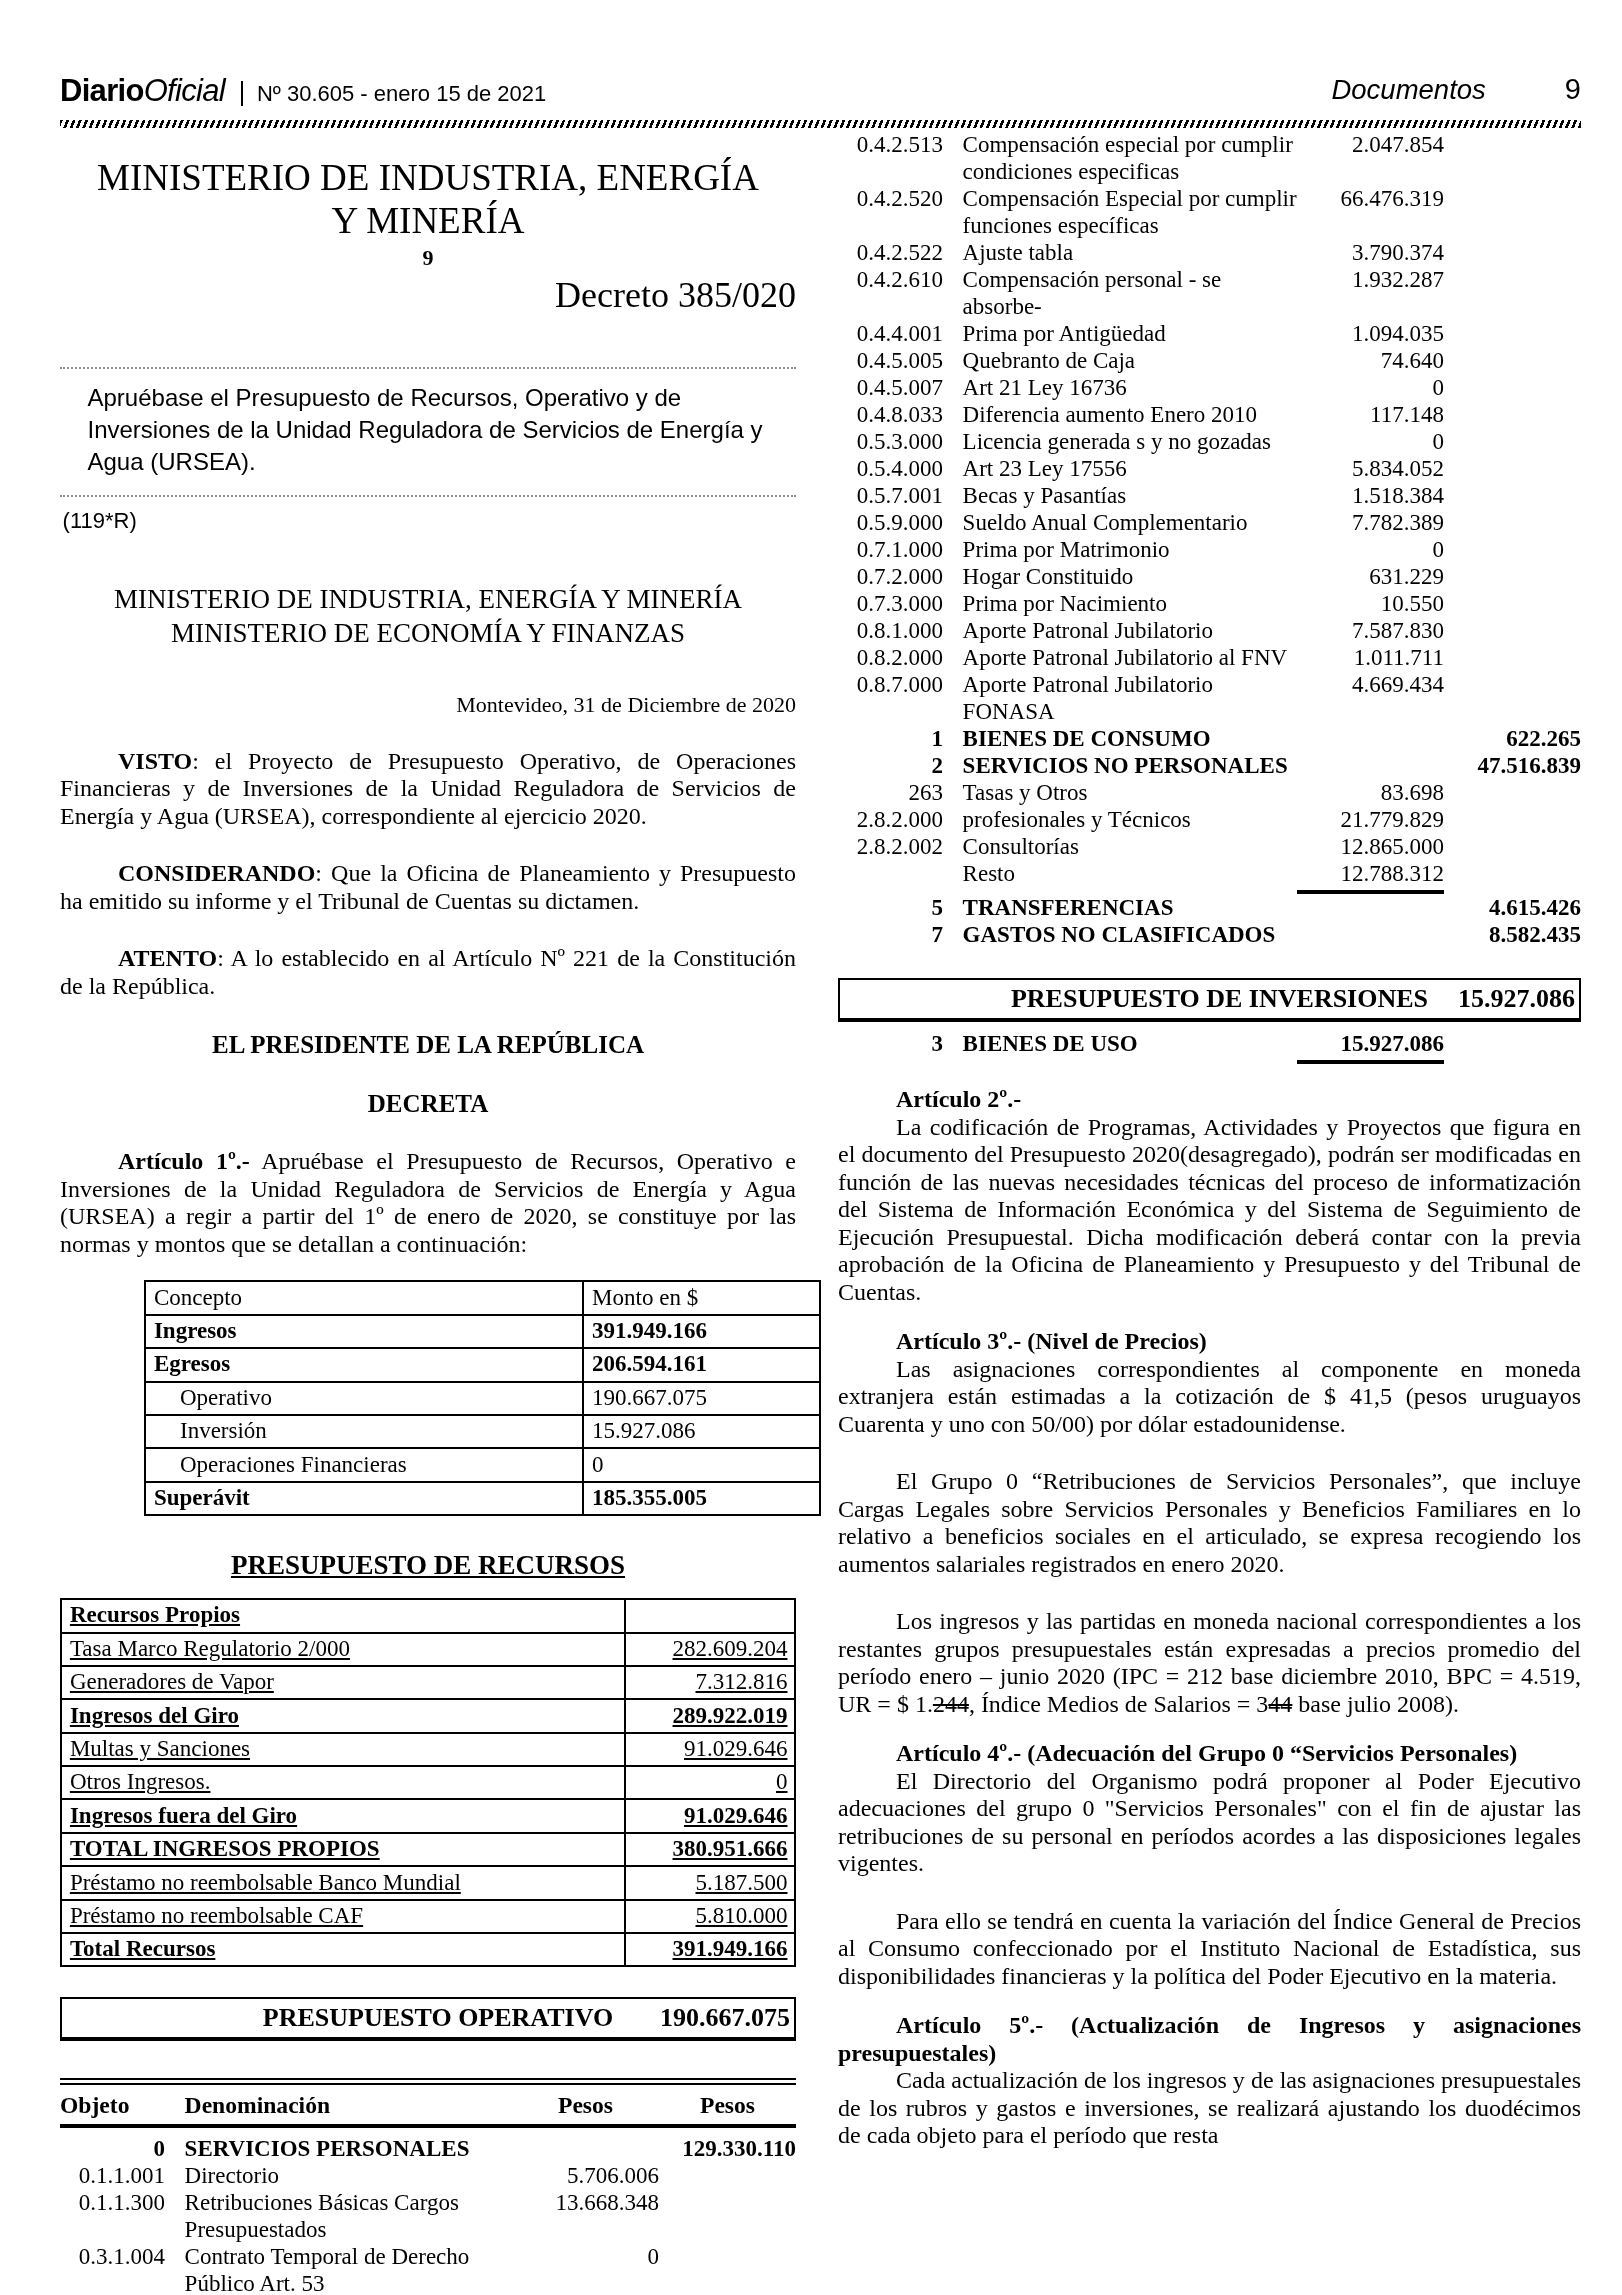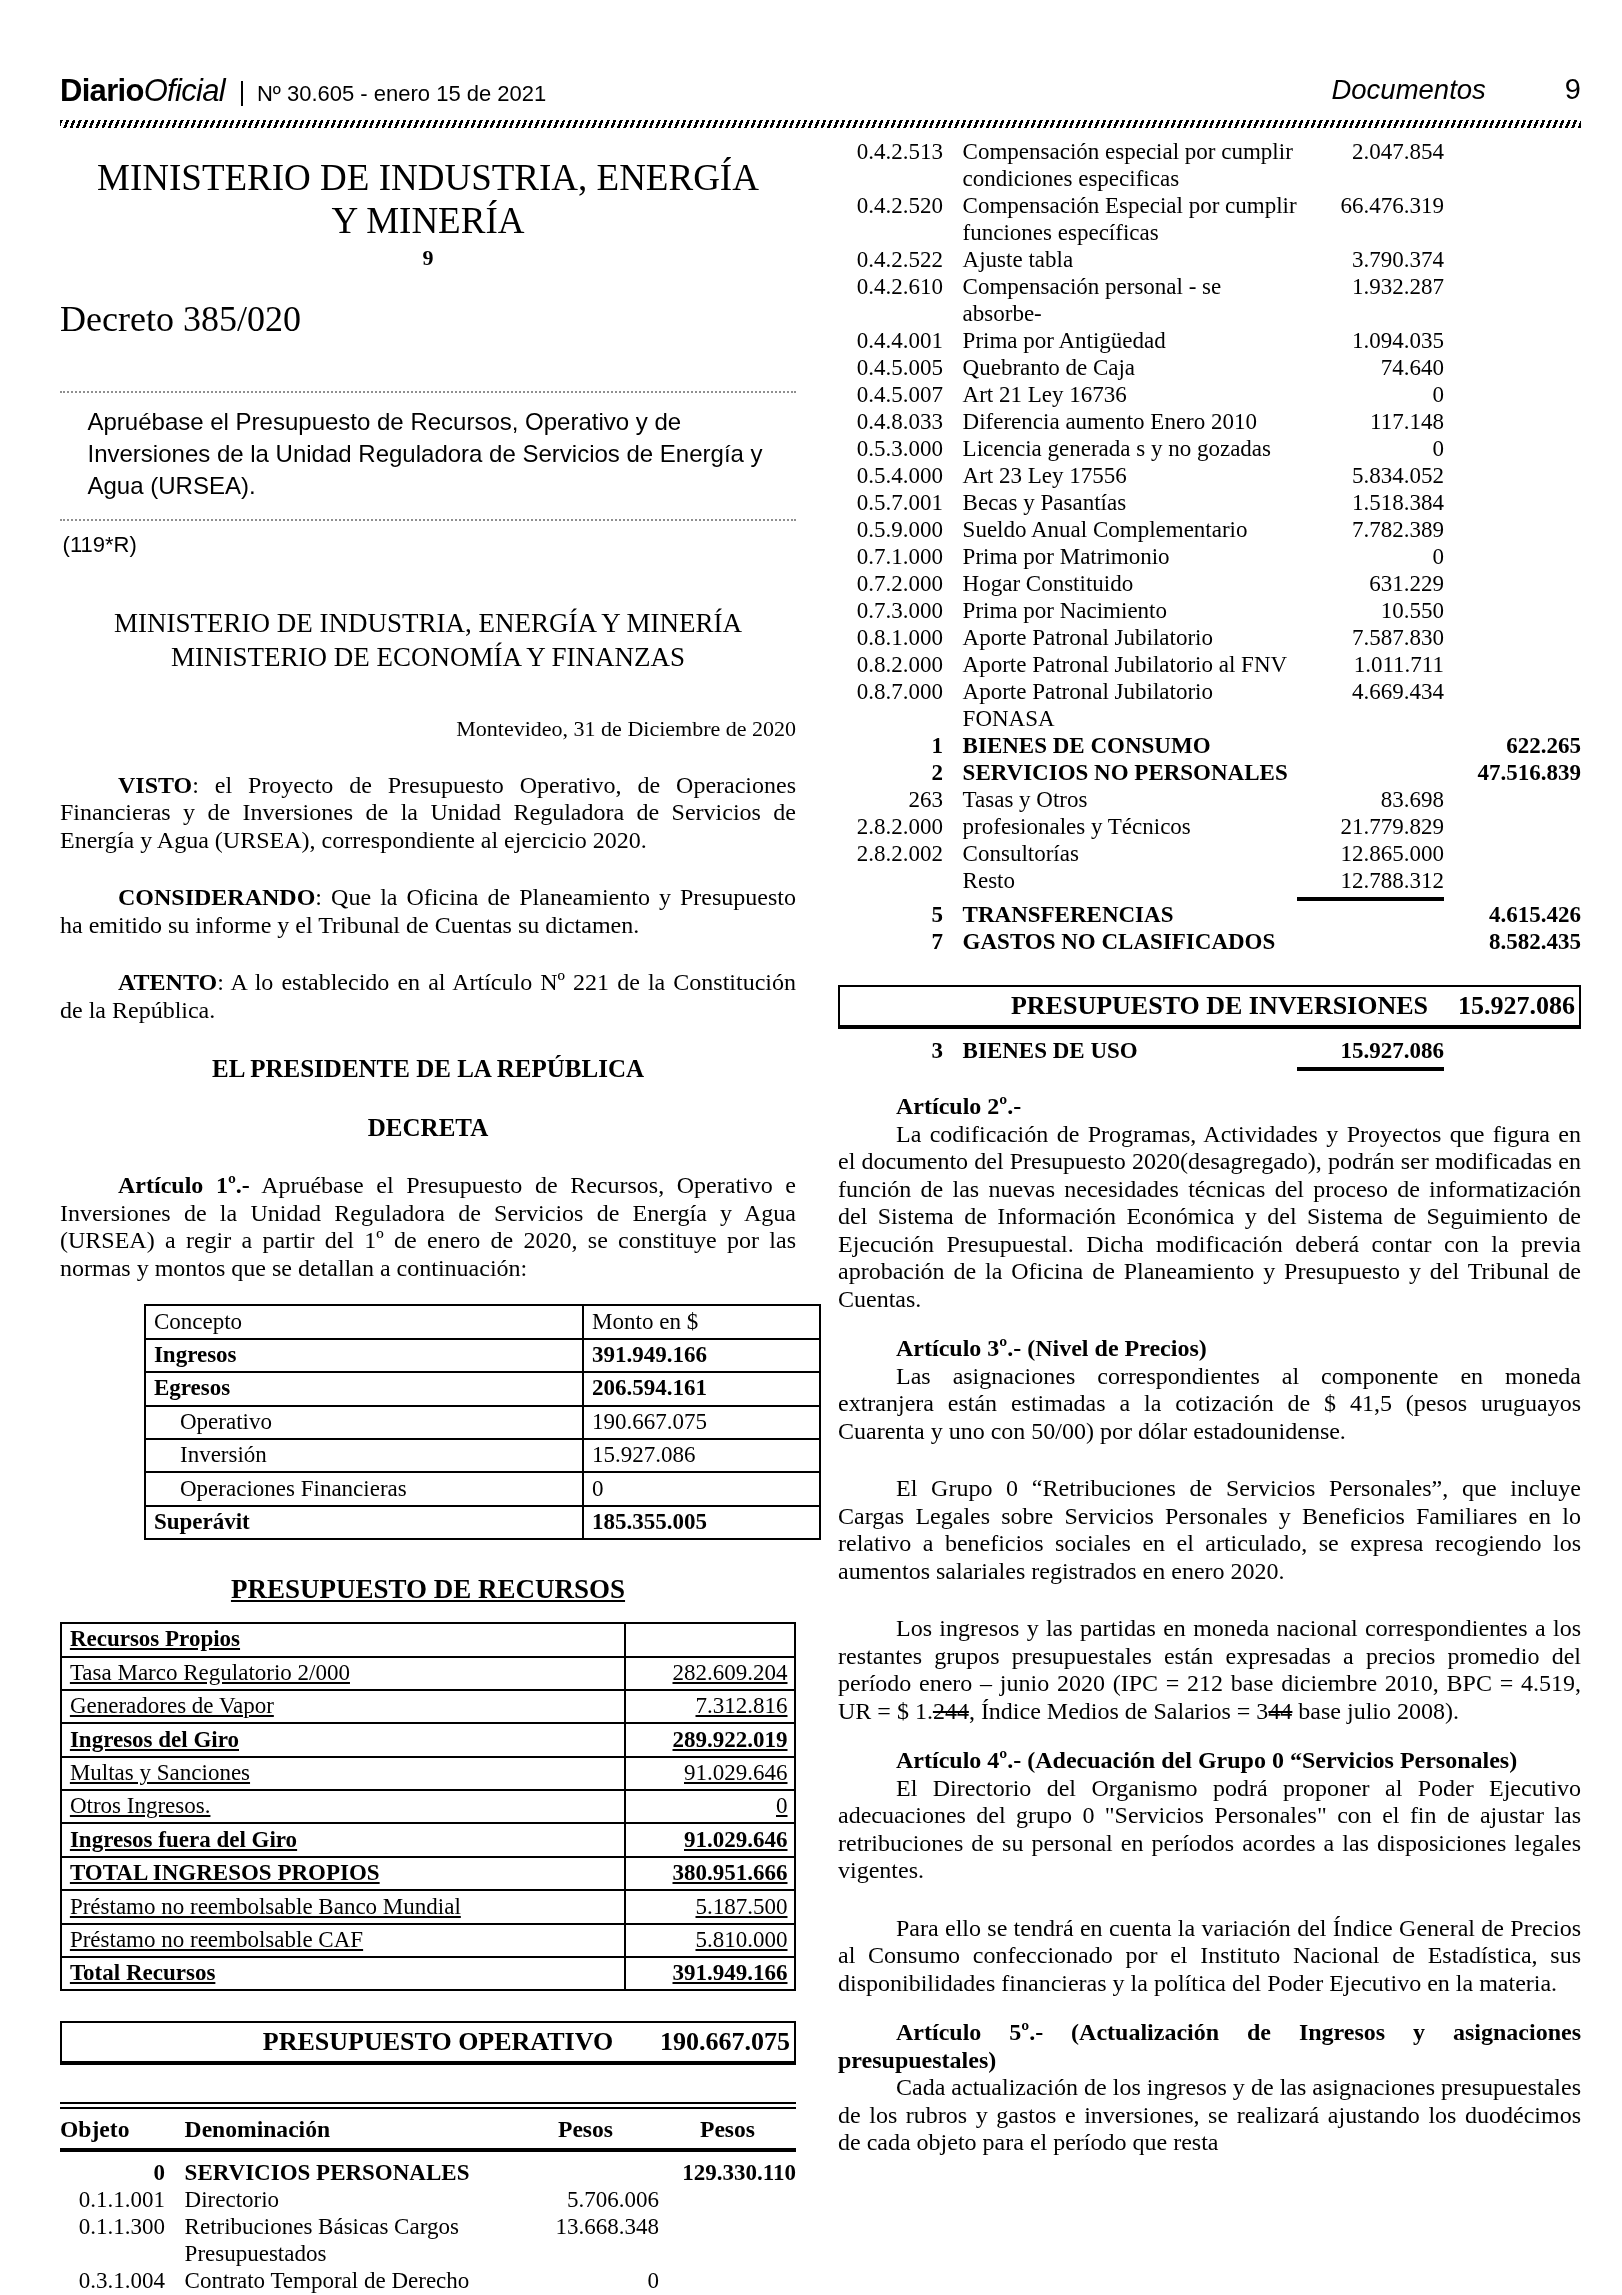--- a/index.html
+++ b/index.html
@@ -22,21 +22,21 @@
   .hatch{margin:10.5px 41px 0 60px;height:8.5px;
          background:repeating-linear-gradient(112deg,#000 0 2.6px,#fff 2.6px 5.9px);}
   
   .cols{display:flex;justify-content:space-between;padding:0 41px 0 60px;}
   .col-l{width:736px;}
   .col-r{width:743px;}
   
   .title1{font-size:37px;line-height:43px;text-align:center;max-width:674px;
           margin:27.5px auto 0;}
   .docnum{font-size:22px;font-weight:bold;text-align:center;margin-top:3.9px;}
-  .decreto{font-size:36px;text-align:left;margin-top:27px;}
+  .decreto{font-size:36px;text-align:right;margin-top:3px;}
   .sumbox{margin-top:51px;border-top:2.6px dotted #8f8f8f;border-bottom:2.6px dotted #8f8f8f;
           padding:13px 5.2px 17px 27.5px;font-family:"Liberation Sans",sans-serif;
           font-size:24px;line-height:32px;}
   .refcode{font-family:"Liberation Sans",sans-serif;font-size:22px;margin-top:10.5px;padding-left:2.6px;}
   .ministries{text-align:center;font-size:27px;line-height:34px;margin-top:48px;}
   .dateline{text-align:right;font-size:22px;margin-top:42px;font-family:Liberation Serif, serif;}
   .p{font-size:24px;line-height:27.5px;text-align:justify;text-indent:58px;margin:17px 0 0;}
   .p .lead{font-weight:bold;}
   .gap-lg{margin-top:30px;}
   .cline{font-size:25px;font-weight:bold;text-align:center;margin-top:31px;}
@@ -237,21 +237,21 @@
           <span class="code">0.3.1.004</span>
           <span class="name">Contrato Temporal de Derecho Público Art. 53</span>
           <span class="p1">0</span>
           <span class="p2"></span>
         </div>
 
     </div>
   </section>
 
   <section class="col-r">
-    <div class="orows" style="margin-top:10px;">
+    <div class="orows" style="margin-top:3px;">
       <div class="orow">
           <span class="code">0.4.2.513</span>
           <span class="name">Compensación especial por cumplir condiciones especificas</span>
           <span class="p1">2.047.854</span>
           <span class="p2"></span>
         </div>
       <div class="orow">
           <span class="code">0.4.2.520</span>
           <span class="name">Compensación Especial por cumplir funciones específicas</span>
           <span class="p1">66.476.319</span>

